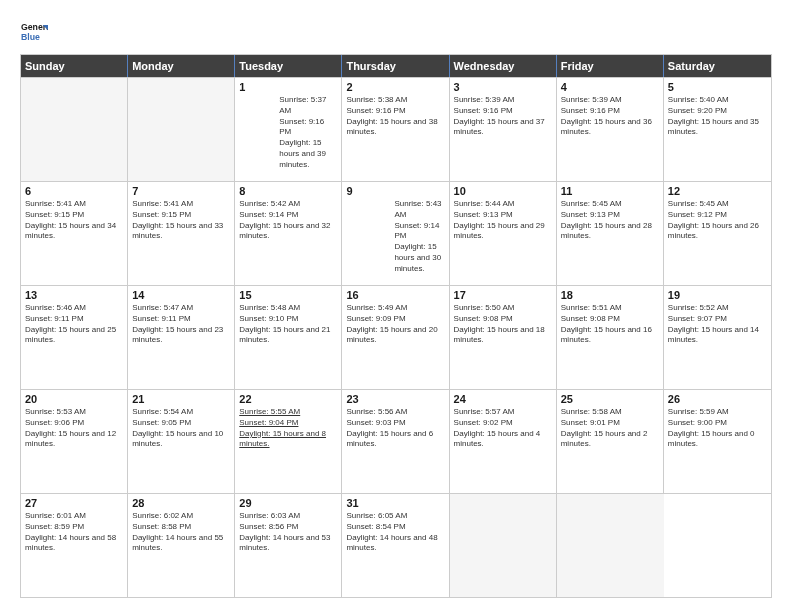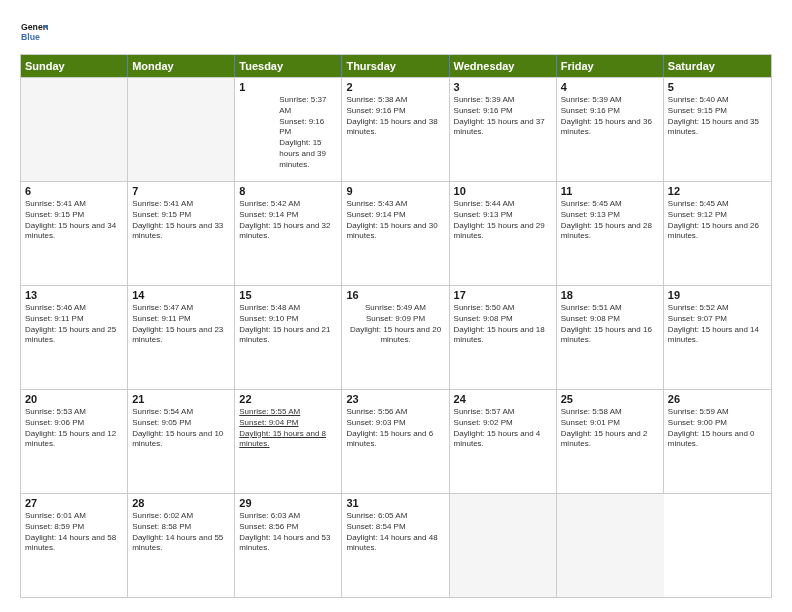--- a/index.html
+++ b/index.html
@@ -47,21 +47,21 @@
     }
     .calendar {
       flex: 1;
       display: flex;
       flex-direction: column;
       border: 1px solid #ccc;
     }
     .cal-header {
       display: grid;
       grid-template-columns: repeat(7, 1fr);
-      background: #4d7c0f;
+      background: #404040;
     }
     .cal-header-cell {
       color: #fff;
       font-size: 11px;
       font-weight: bold;
       padding: 5px 4px;
       text-align: left;
       border-right: 1px solid #5580c0;
     }
     .cal-header-cell:last-child { border-right: none; }
@@ -150,21 +150,21 @@
           </div>
           <div class="cal-cell">
             <div class="day-num">4</div>
             <div class="cell-text" style="white-space: pre-line;">Sunrise: 5:39 AM
 Sunset: 9:16 PM
 Daylight: 15 hours and 36 minutes.</div>
           </div>
           <div class="cal-cell">
             <div class="day-num">5</div>
             <div class="cell-text" style="white-space: pre-line;">Sunrise: 5:40 AM
-Sunset: 9:15 PM
+Sunset: 9:20 PM
 Daylight: 15 hours and 35 minutes.</div>
           </div>
         </div>
         <div class="cal-row">
           <div class="cal-cell">
             <div class="day-num">6</div>
             <div class="cell-text" style="white-space: pre-line;">Sunrise: 5:41 AM
 Sunset: 9:15 PM
 Daylight: 15 hours and 34 minutes.</div>
           </div>
@@ -175,21 +175,21 @@
 Daylight: 15 hours and 33 minutes.</div>
           </div>
           <div class="cal-cell">
             <div class="day-num">8</div>
             <div class="cell-text" style="white-space: pre-line;">Sunrise: 5:42 AM
 Sunset: 9:14 PM
 Daylight: 15 hours and 32 minutes.</div>
           </div>
           <div class="cal-cell">
             <div class="day-num">9</div>
-            <div class="cell-text" style="white-space: pre-line;">Sunrise: 5:43 AM
+            <div class="cell-text" style="white-space: pre-line; margin-left: 48px;">Sunrise: 5:43 AM
 Sunset: 9:14 PM
 Daylight: 15 hours and 30 minutes.</div>
           </div>
           <div class="cal-cell">
             <div class="day-num">10</div>
             <div class="cell-text" style="white-space: pre-line;">Sunrise: 5:44 AM
 Sunset: 9:13 PM
 Daylight: 15 hours and 29 minutes.</div>
           </div>
           <div class="cal-cell">
@@ -219,21 +219,21 @@
 Daylight: 15 hours and 23 minutes.</div>
           </div>
           <div class="cal-cell">
             <div class="day-num">15</div>
             <div class="cell-text" style="white-space: pre-line;">Sunrise: 5:48 AM
 Sunset: 9:10 PM
 Daylight: 15 hours and 21 minutes.</div>
           </div>
           <div class="cal-cell">
             <div class="day-num">16</div>
-            <div class="cell-text" style="white-space: pre-line; text-align: center;">Sunrise: 5:49 AM
+            <div class="cell-text" style="white-space: pre-line;">Sunrise: 5:49 AM
 Sunset: 9:09 PM
 Daylight: 15 hours and 20 minutes.</div>
           </div>
           <div class="cal-cell">
             <div class="day-num">17</div>
             <div class="cell-text" style="white-space: pre-line;">Sunrise: 5:50 AM
 Sunset: 9:08 PM
 Daylight: 15 hours and 18 minutes.</div>
           </div>
           <div class="cal-cell">

